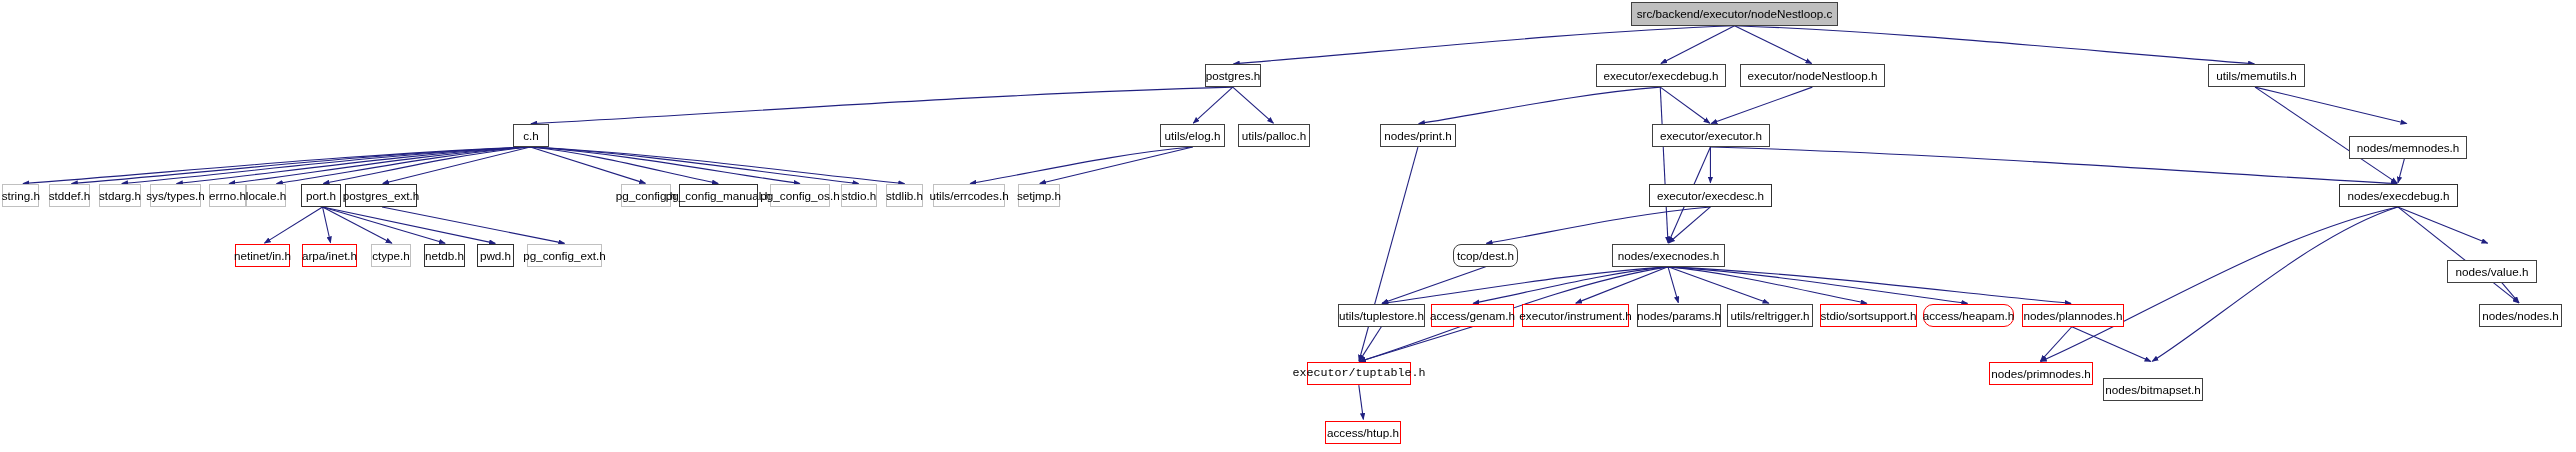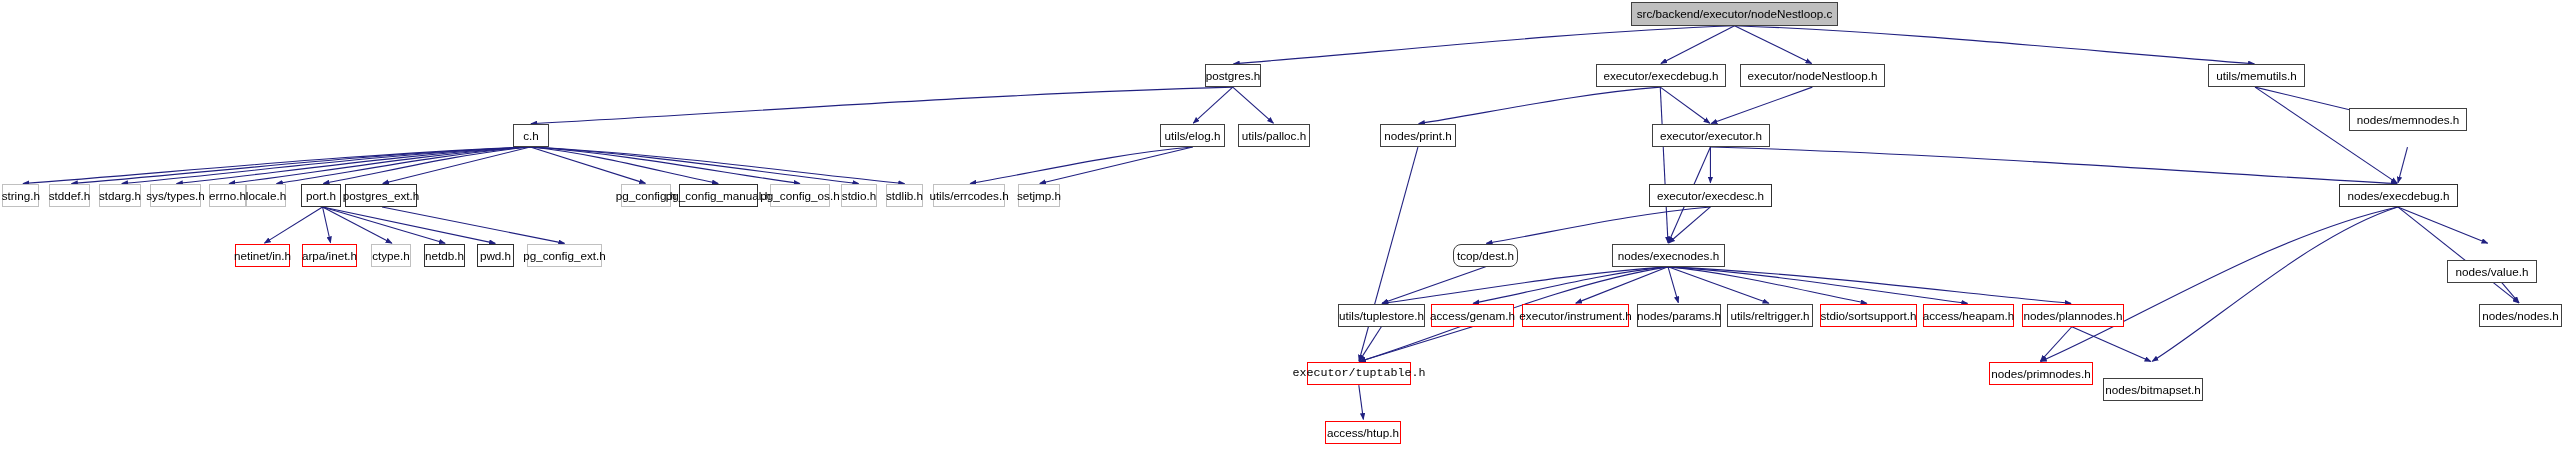--- a/index.html
+++ b/index.html
@@ -121,21 +121,21 @@
     </div>
     <div class="node med" style="left: 1238px; top: 124px; width: 72px;">
       <span>utils/palloc.h</span>
     </div>
     <div class="node med" style="left: 1380px; top: 124px; width: 76px;">
       <span>nodes/print.h</span>
     </div>
     <div class="node med" style="left: 1652px; top: 124px; width: 118px;">
       <span>executor/executor.h</span>
     </div>
-    <div class="node med" style="left: 2349px; top: 108px; width: 118px;">
+    <div class="node med" style="left: 2349px; top: 136px; width: 118px;">
       <span>nodes/memnodes.h</span>
     </div>
     <div class="node thin" style="left: 2.3px; top: 184px; width: 37px;">
       <span>string.h</span>
     </div>
     <div class="node thin" style="left: 49px; top: 184px; width: 41px;">
       <span>stddef.h</span>
     </div>
     <div class="node thin" style="left: 99px; top: 184px; width: 42px;">
       <span>stdarg.h</span>
@@ -220,21 +220,21 @@
     </div>
     <div class="node med" style="left: 1637px; top: 304px; width: 84px;">
       <span>nodes/params.h</span>
     </div>
     <div class="node med" style="left: 1727px; top: 304px; width: 86px;">
       <span>utils/reltrigger.h</span>
     </div>
     <div class="node red" style="left: 1820px; top: 304px; width: 97px;">
       <span>stdio/sortsupport.h</span>
     </div>
-    <div class="node red" style="left: 1923px; top: 304px; width: 91px;">
+    <div class="node red" style="left: 1923px; top: 304px; width: 91px; border-radius: 10px;">
       <span>access/heapam.h</span>
     </div>
     <div class="node red" style="left: 2022px; top: 304px; width: 102px;">
       <span>nodes/plannodes.h</span>
     </div>
     <div class="node med" style="left: 2479px; top: 304px; width: 83px;">
       <span>nodes/nodes.h</span>
     </div>
     <div class="node red" style="left: 1307px; top: 362px; width: 104px; font-family: Liberation Mono, monospace;">
       <span>executor/tuptable.h</span>

